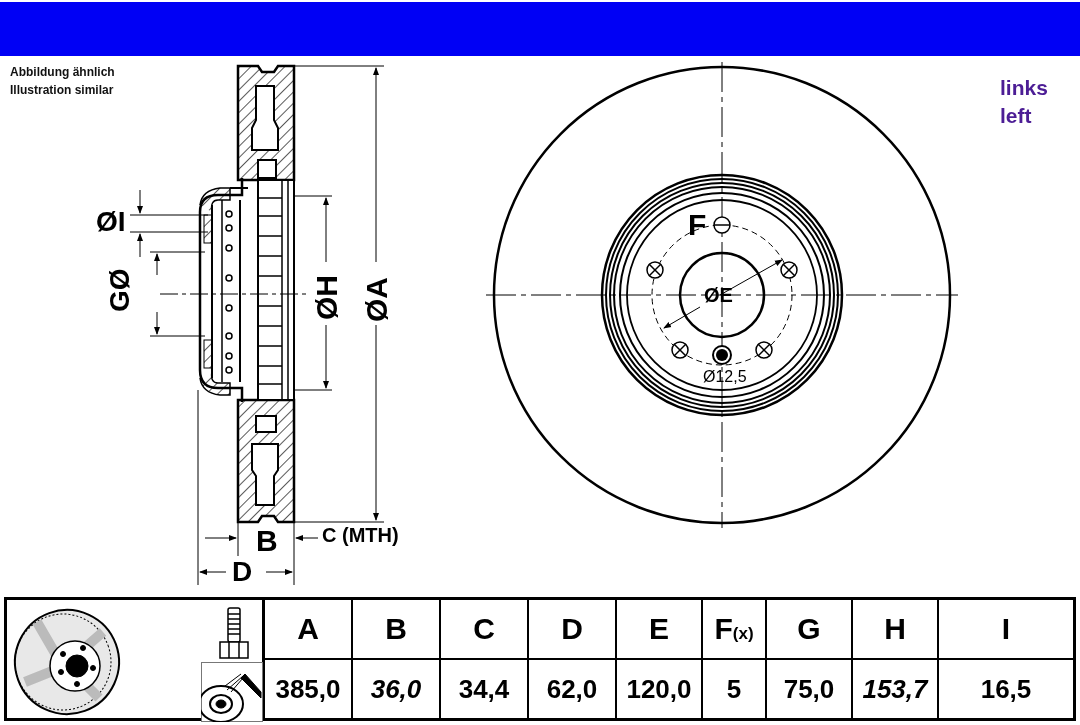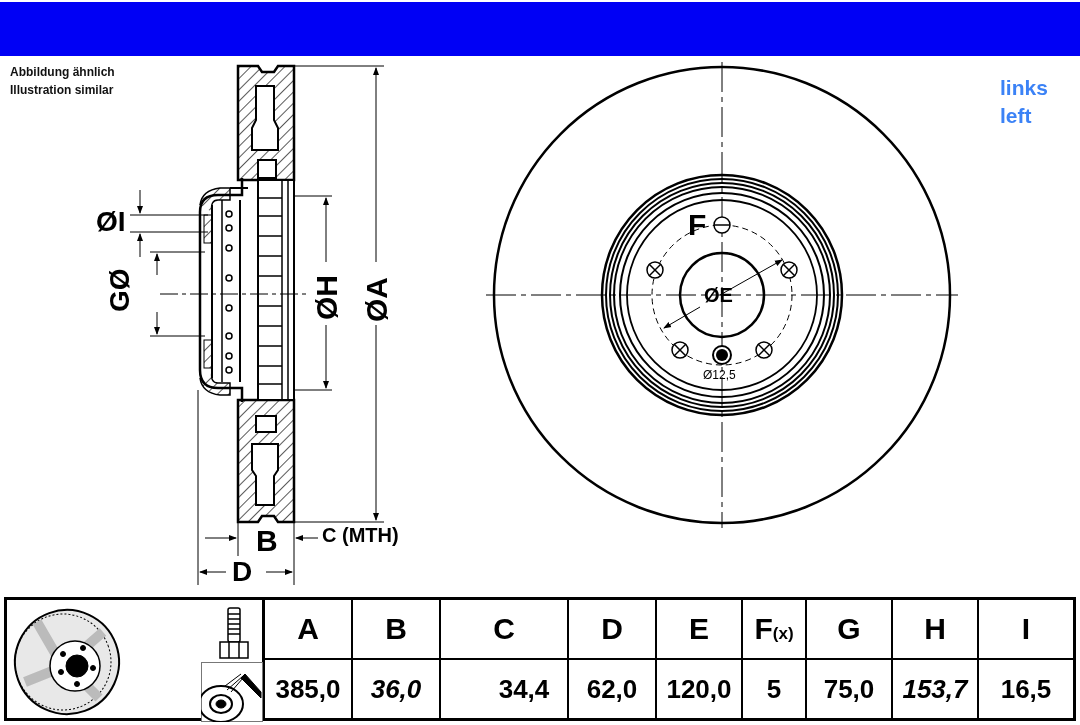--- a/index.html
+++ b/index.html
@@ -3,21 +3,21 @@
 <meta charset="utf-8">
 <style>
   html, body { margin:0; padding:0; background:#ffffff; }
   body { width:1080px; height:725px; position:relative; overflow:hidden; font-family:"Liberation Sans", sans-serif; color:#000; }
   .header { position:absolute; left:0; top:2px; width:1080px; height:54px; background:#0000f5; }
   .header .title { position:absolute; top:0; left:0; width:1080px; height:54px; line-height:54px; text-align:center; color:#fff; font-weight:bold; font-size:44px; letter-spacing:0px; white-space:pre; }
   .header .title span { display:inline-block; }
   .header .pn { position:absolute; left:268px; }
   .header .code { position:absolute; left:659px; }
   .note { position:absolute; left:10px; top:63px; font-size:12px; font-weight:bold; line-height:18px; color:#111; }
-  .side { position:absolute; left:1000px; top:74px; font-size:21px; font-weight:bold; line-height:28px; color:#3b82f6; }
+  .side { position:absolute; left:1000px; top:74px; font-size:21px; font-weight:bold; line-height:28px; color:#4c1d95; }
   svg.draw { position:absolute; left:0; top:0; }
   .lbl { position:absolute; font-weight:bold; color:#000; }
   table.spec { position:absolute; left:4px; top:597px; width:1072px; height:124px; border-collapse:collapse; border:3px solid #000; }
   table.spec td { border:2px solid #000; text-align:center; padding:0; font-weight:bold; }
   table.spec td.h { font-size:30px; height:58px; }
   table.spec td.v { font-size:26px; height:58px; }
   table.spec td.img { border-right:3px solid #000; position:relative; }
   .fx small { font-size:17px; }
 </style>
 </head>
@@ -169,21 +169,21 @@
 
 <div class="lbl" style="left:96px;top:206px;font-size:28px;">ØI</div>
 <div class="lbl" style="left:104px;top:280px;font-size:28px;transform:rotate(-90deg);transform-origin:left top;top:312px;">GØ</div>
 <div class="lbl" style="left:310px;top:320px;font-size:30px;transform:rotate(-90deg);transform-origin:left top;">ØH</div>
 <div class="lbl" style="left:360px;top:322px;font-size:30px;transform:rotate(-90deg);transform-origin:left top;">ØA</div>
 <div class="lbl" style="left:256px;top:524px;font-size:30px;">B</div>
 <div class="lbl" style="left:322px;top:524px;font-size:20px;">C (MTH)</div>
 <div class="lbl" style="left:232px;top:556px;font-size:28px;">D</div>
 <div class="lbl" style="left:688px;top:208px;font-size:30px;">F</div>
 <div class="lbl" style="left:704px;top:284px;font-size:20px;">ØE</div>
-<div class="lbl" style="left:703px;top:368px;font-size:12px;font-weight:normal;">Ø12,5</div>
+<div class="lbl" style="left:703px;top:368px;font-size:16px;font-weight:normal;">Ø12,5</div>
 
 <table class="spec">
   <tbody>
       <tr>
     <td class="img" rowspan="2" style="width:255px;">
       <svg width="255" height="118" viewBox="0 0 255 118" style="position:absolute;left:0;top:2px;">
         <g stroke="#000" fill="none">
           <ellipse cx="60" cy="60" rx="52" ry="52" stroke-width="2" fill="#e8e8e8" transform="rotate(-20 60 60)"></ellipse>
           <ellipse cx="56" cy="60" rx="48" ry="48" stroke-width="1" stroke-dasharray="2,2" transform="rotate(-20 56 60)"></ellipse>
           <path d="M30,20 L52,58 M96,30 L66,56 M92,96 L66,70 M18,80 L48,68" stroke="#bbb" stroke-width="10"></path>
@@ -228,21 +228,21 @@
     <td class="h">D</td>
     <td class="h">E</td>
     <td class="h fx"><span>F</span><small>(x)</small></td>
     <td class="h">G</td>
     <td class="h">H</td>
     <td class="h">I</td>
   </tr>
   <tr>
     <td class="v" style="width:86px;">385,0</td>
     <td class="v" style="width:86px;font-style:italic;">36,0</td>
-    <td class="v" style="width:86px;padding-left:40px;">34,4</td>
+    <td class="v" style="width:86px;">34,4</td>
     <td class="v" style="width:86px;">62,0</td>
     <td class="v" style="width:84px;">120,0</td>
     <td class="v" style="width:62px;">5</td>
     <td class="v" style="width:84px;margin-left:20px;">75,0</td>
     <td class="v" style="width:84px;font-style:italic;">153,7</td>
     <td class="v">16,5</td>
   </tr>
 </tbody>
   </table>
 

